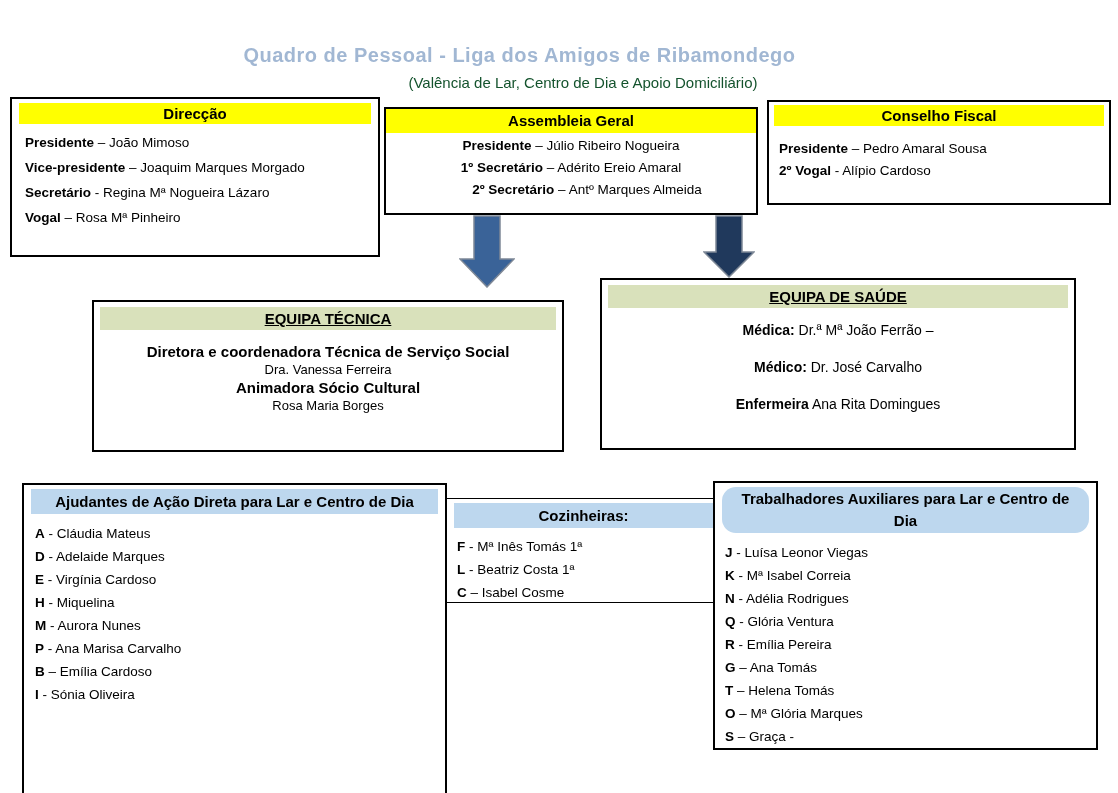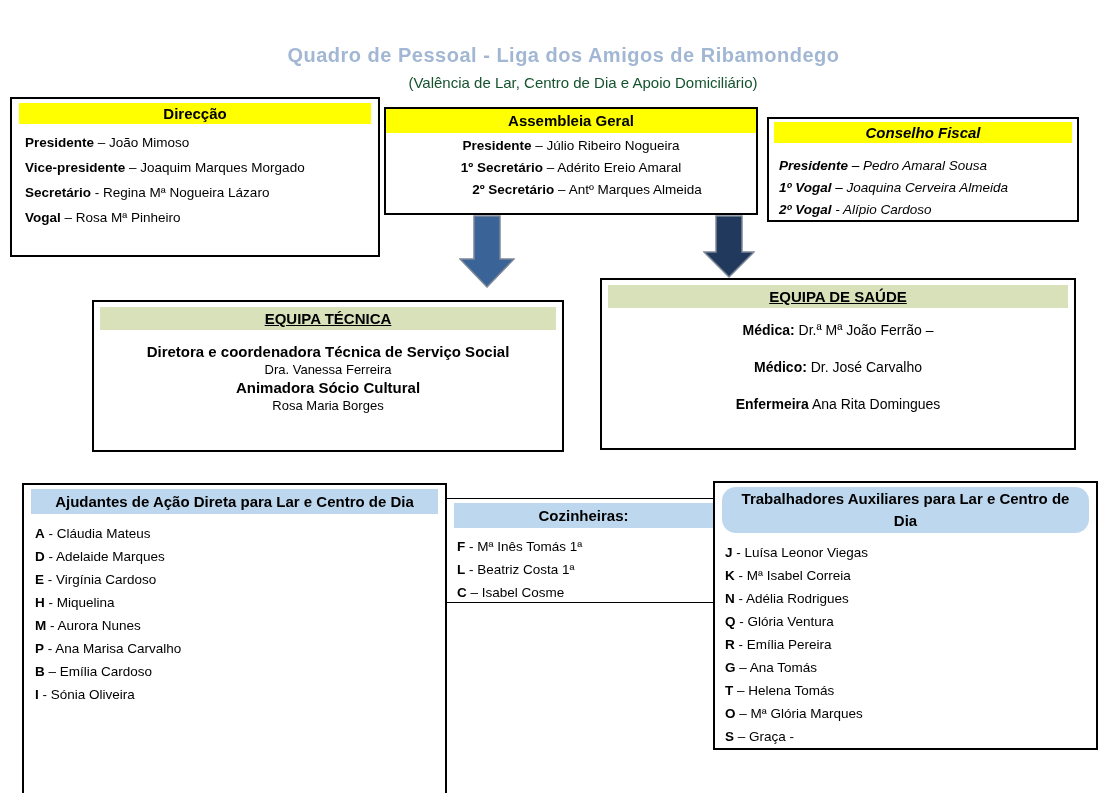--- a/index.html
+++ b/index.html
@@ -4,33 +4,33 @@
 <style>
   html,body{margin:0;padding:0;}
   body{
     width:1118px;height:793px;position:relative;overflow:hidden;
     background:#ffffff;
     font-family:"Liberation Sans","DejaVu Sans",sans-serif;
     color:#000;
   }
   .title{
     position:absolute;top:44px;left:0;width:1039px;text-align:center;
-    font-size:20px;font-weight:bold;letter-spacing:.5px;margin-left:44px;
+    font-size:20px;font-weight:bold;letter-spacing:.5px;
   }
   .subtitle{
     position:absolute;top:74px;left:0;width:1118px;text-align:center;
     font-size:15px;
   }
   .box{position:absolute;border:2px solid #000;background:#fff;box-sizing:border-box;}
   .hdr{font-weight:bold;font-size:15px;text-align:center;}
   .hdr.u{text-decoration:underline;}
   
   .direccao{left:10px;top:97px;width:370px;height:160px;}
   .assembleia{left:384px;top:107px;width:374px;height:108px;}
-  .conselho{left:767px;top:117px;width:312px;height:105px;font-style:italic;}
+  .conselho{left:767px;top:100px;width:344px;height:105px;}
   .direccao .hdr{margin:4px 7px 0;line-height:21px;}
   .assembleia .hdr{margin:0;line-height:24px;}
   .conselho .hdr{margin:3px 5px 0;line-height:21px;}
   
   .tecnica{left:92px;top:300px;width:472px;height:152px;}
   .saude{left:600px;top:278px;width:476px;height:172px;}
   .tecnica .hdr,.saude .hdr{margin:5px 6px 0;line-height:23px;}
   
   .ajudantes{left:22px;top:483px;width:425px;height:332px;}
   .cozinheiras{left:446px;top:498px;width:275px;height:105px;border-width:1px;}
@@ -81,21 +81,20 @@
       <li><span class="b">Presidente</span> – <span>Júlio Ribeiro Nogueira</span></li>
       <li><span class="b">1º Secretário</span> – <span>Adérito Ereio Amaral</span></li>
       <li><span class="b">2º Secretário</span> – <span>Antº Marques Almeida</span></li>
     </ul>
 </section>
 
 <section class="box conselho">
   <div class="hdr yellow-bg" style="background: rgb(255, 255, 0);">Conselho Fiscal</div>
   <ul class="list">
       <li><span class="b">Presidente</span> – <span>Pedro Amaral Sousa</span></li>
-      <li><span class="b">1º Vogal</span> – <span>Joaquina Cerveira Almeida</span></li>
       <li><span class="b">2º Vogal</span> - <span>Alípio Cardoso</span></li>
     </ul>
 </section>
 
 <div class="arrow" id="arrow-left">
   <svg width="56" height="73" viewBox="0 0 56 73">
     <path d="M15 1 H41 V44 H55 L28 72 L1 44 H15 Z" stroke-width="1.5" fill="#3A6398" stroke="#7E8896"></path>
   </svg>
 </div>
 <div class="arrow" id="arrow-right">

